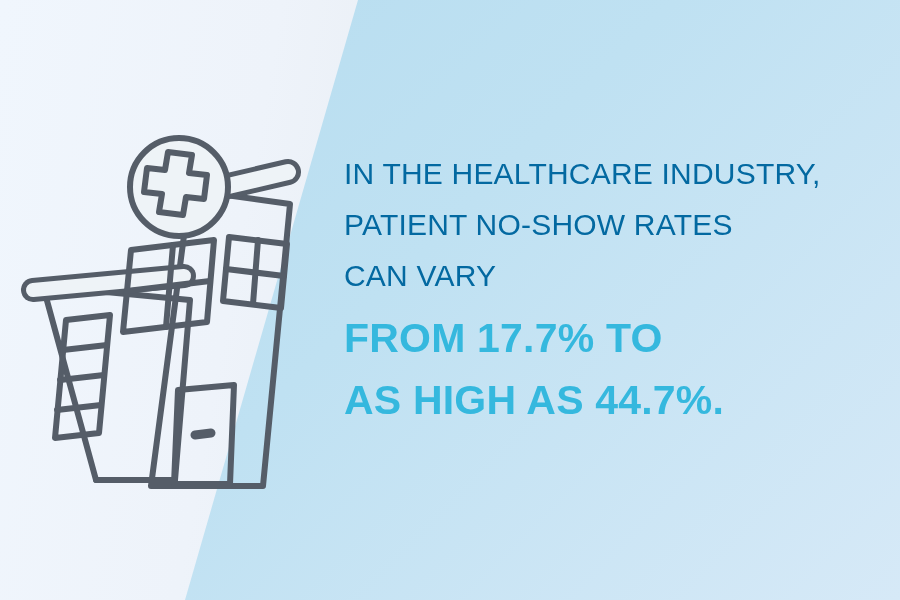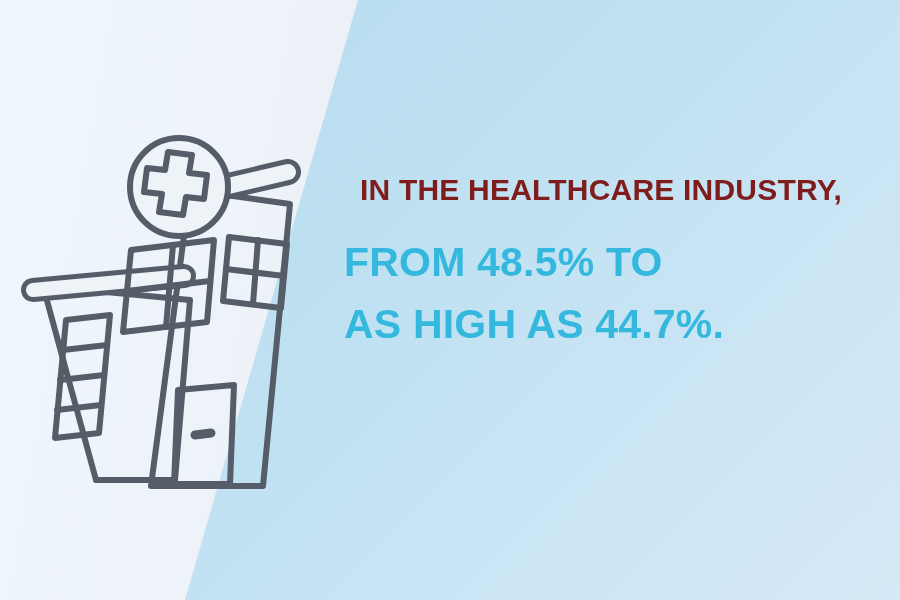--- a/index.html
+++ b/index.html
@@ -57,25 +57,25 @@
 
   
   .text-block {
     position: absolute;
     left: 344px;
     top: 148px;
     width: 520px;
   }
 
   .headline {
-    margin: 16px;
-    color: #7f1d1d;
+    margin: 0;
+    color: #0369a1;
     font-size: 30px;
     line-height: 51px;
-    font-weight: bold;
+    font-weight: normal;
     letter-spacing: 0.2px;
     white-space: nowrap;
   }
 
   .stat-line {
     margin: 0;
     color: #35b8de;
     font-size: 41px;
     line-height: 62px;
     font-weight: bold;
@@ -147,21 +147,23 @@
 
       <g>
         <path d="M78 352 L157 352" stroke-width="6"></path>
       </g>
     </svg>
   </div>
 
   <div class="text-block">
 
     <p class="headline">IN THE HEALTHCARE INDUSTRY,</p>
+    <p class="headline">PATIENT NO-SHOW RATES</p>
+    <p class="headline">CAN VARY</p>
 
     <div class="stat-block">
-      <p class="stat-line">FROM 48.5% TO</p>
+      <p class="stat-line">FROM 17.7% TO</p>
       <p class="stat-line">AS HIGH AS 44.7%.</p>
     </div>
 
   </div>
 
 </div>
 
 </body></html>

